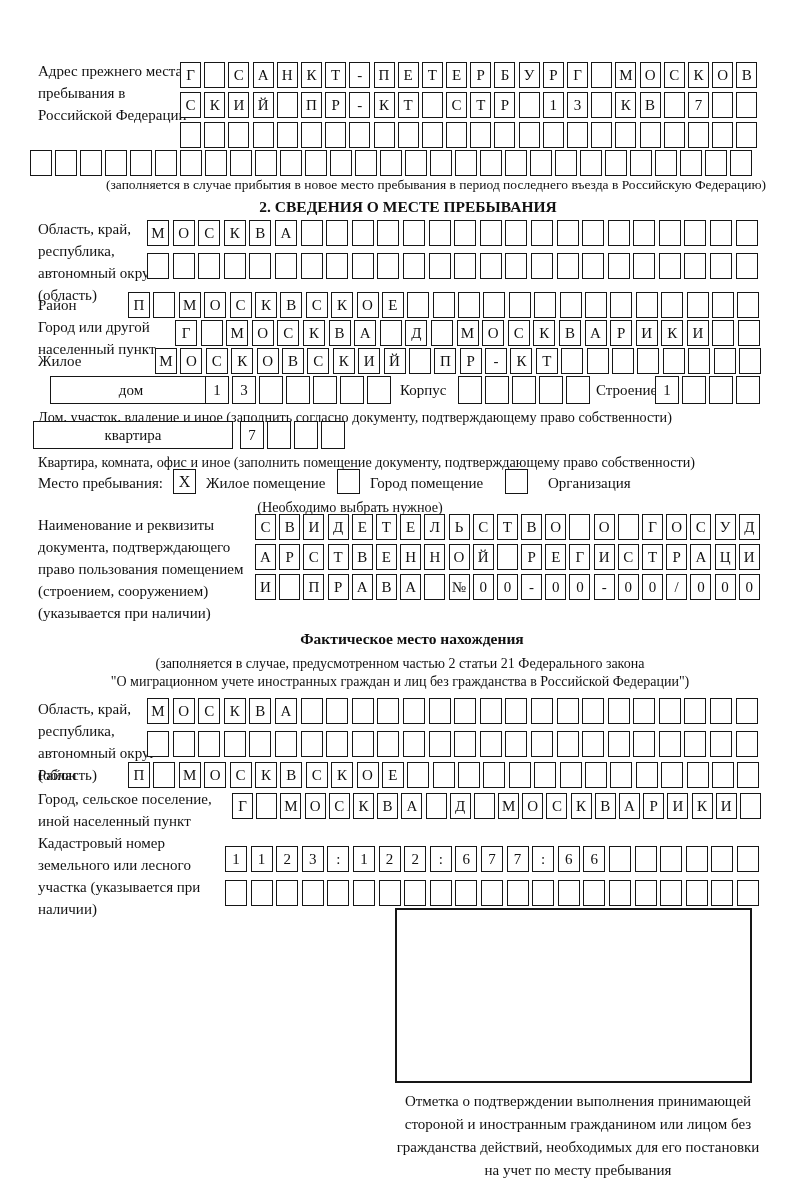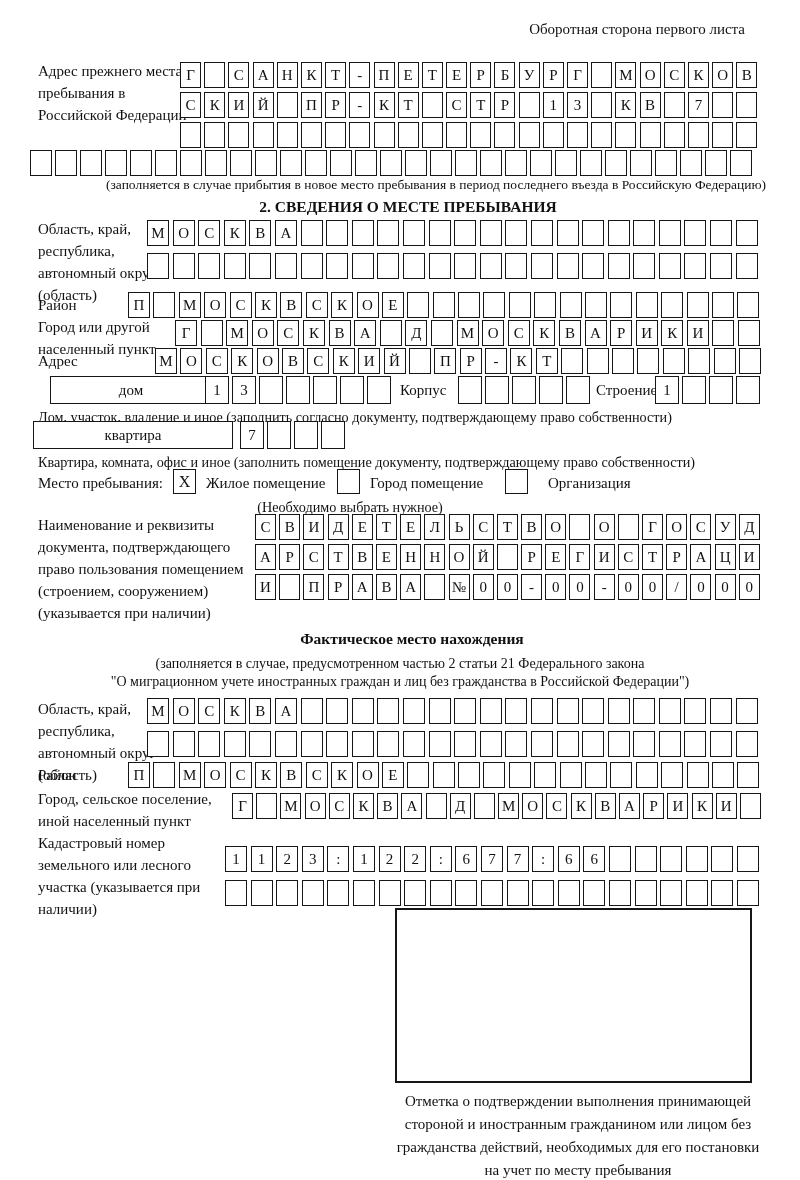--- a/index.html
+++ b/index.html
@@ -34,21 +34,20 @@
     position:absolute;width:23px;height:25px;border:1.8px solid #161616;box-sizing:border-box;
     display:flex;align-items:center;justify-content:center;font-size:16px;background:#fff;
   }
   .bigbox{position:absolute;border:2px solid #161616;box-sizing:border-box;background:#fff;}
 </style>
 </head>
 <body>
 
 <div id="page">
 
-  <div class="lbl" style="right:55px;top:18px;">Оборотная сторона первого листа</div>
 
   <div class="lbl" style="left:38px;top:60px;width:152px;">Адрес прежнего места пребывания в Российской Федерации</div>
   <div class="grid g-a" style="left:180px;top:62px;">
       <div class="cell">Г</div>
       <div class="cell"></div>
       <div class="cell">С</div>
       <div class="cell">А</div>
       <div class="cell">Н</div>
       <div class="cell">К</div>
       <div class="cell">Т</div>
@@ -260,21 +259,21 @@
       <div class="cell">В</div>
       <div class="cell">А</div>
       <div class="cell">Р</div>
       <div class="cell">И</div>
       <div class="cell">К</div>
       <div class="cell">И</div>
       <div class="cell"></div>
       <div class="cell"></div>
     </div>
 
-  <div class="lbl" style="left:38px;top:350px;">Адрес</div>
+  <div class="lbl" style="left:38px;top:350px;">Жилое</div>
   <div class="grid g-c" style="left:155px;top:348px;">
       <div class="cell">М</div>
       <div class="cell">О</div>
       <div class="cell">С</div>
       <div class="cell">К</div>
       <div class="cell">О</div>
       <div class="cell">В</div>
       <div class="cell">С</div>
       <div class="cell">К</div>
       <div class="cell">И</div>

